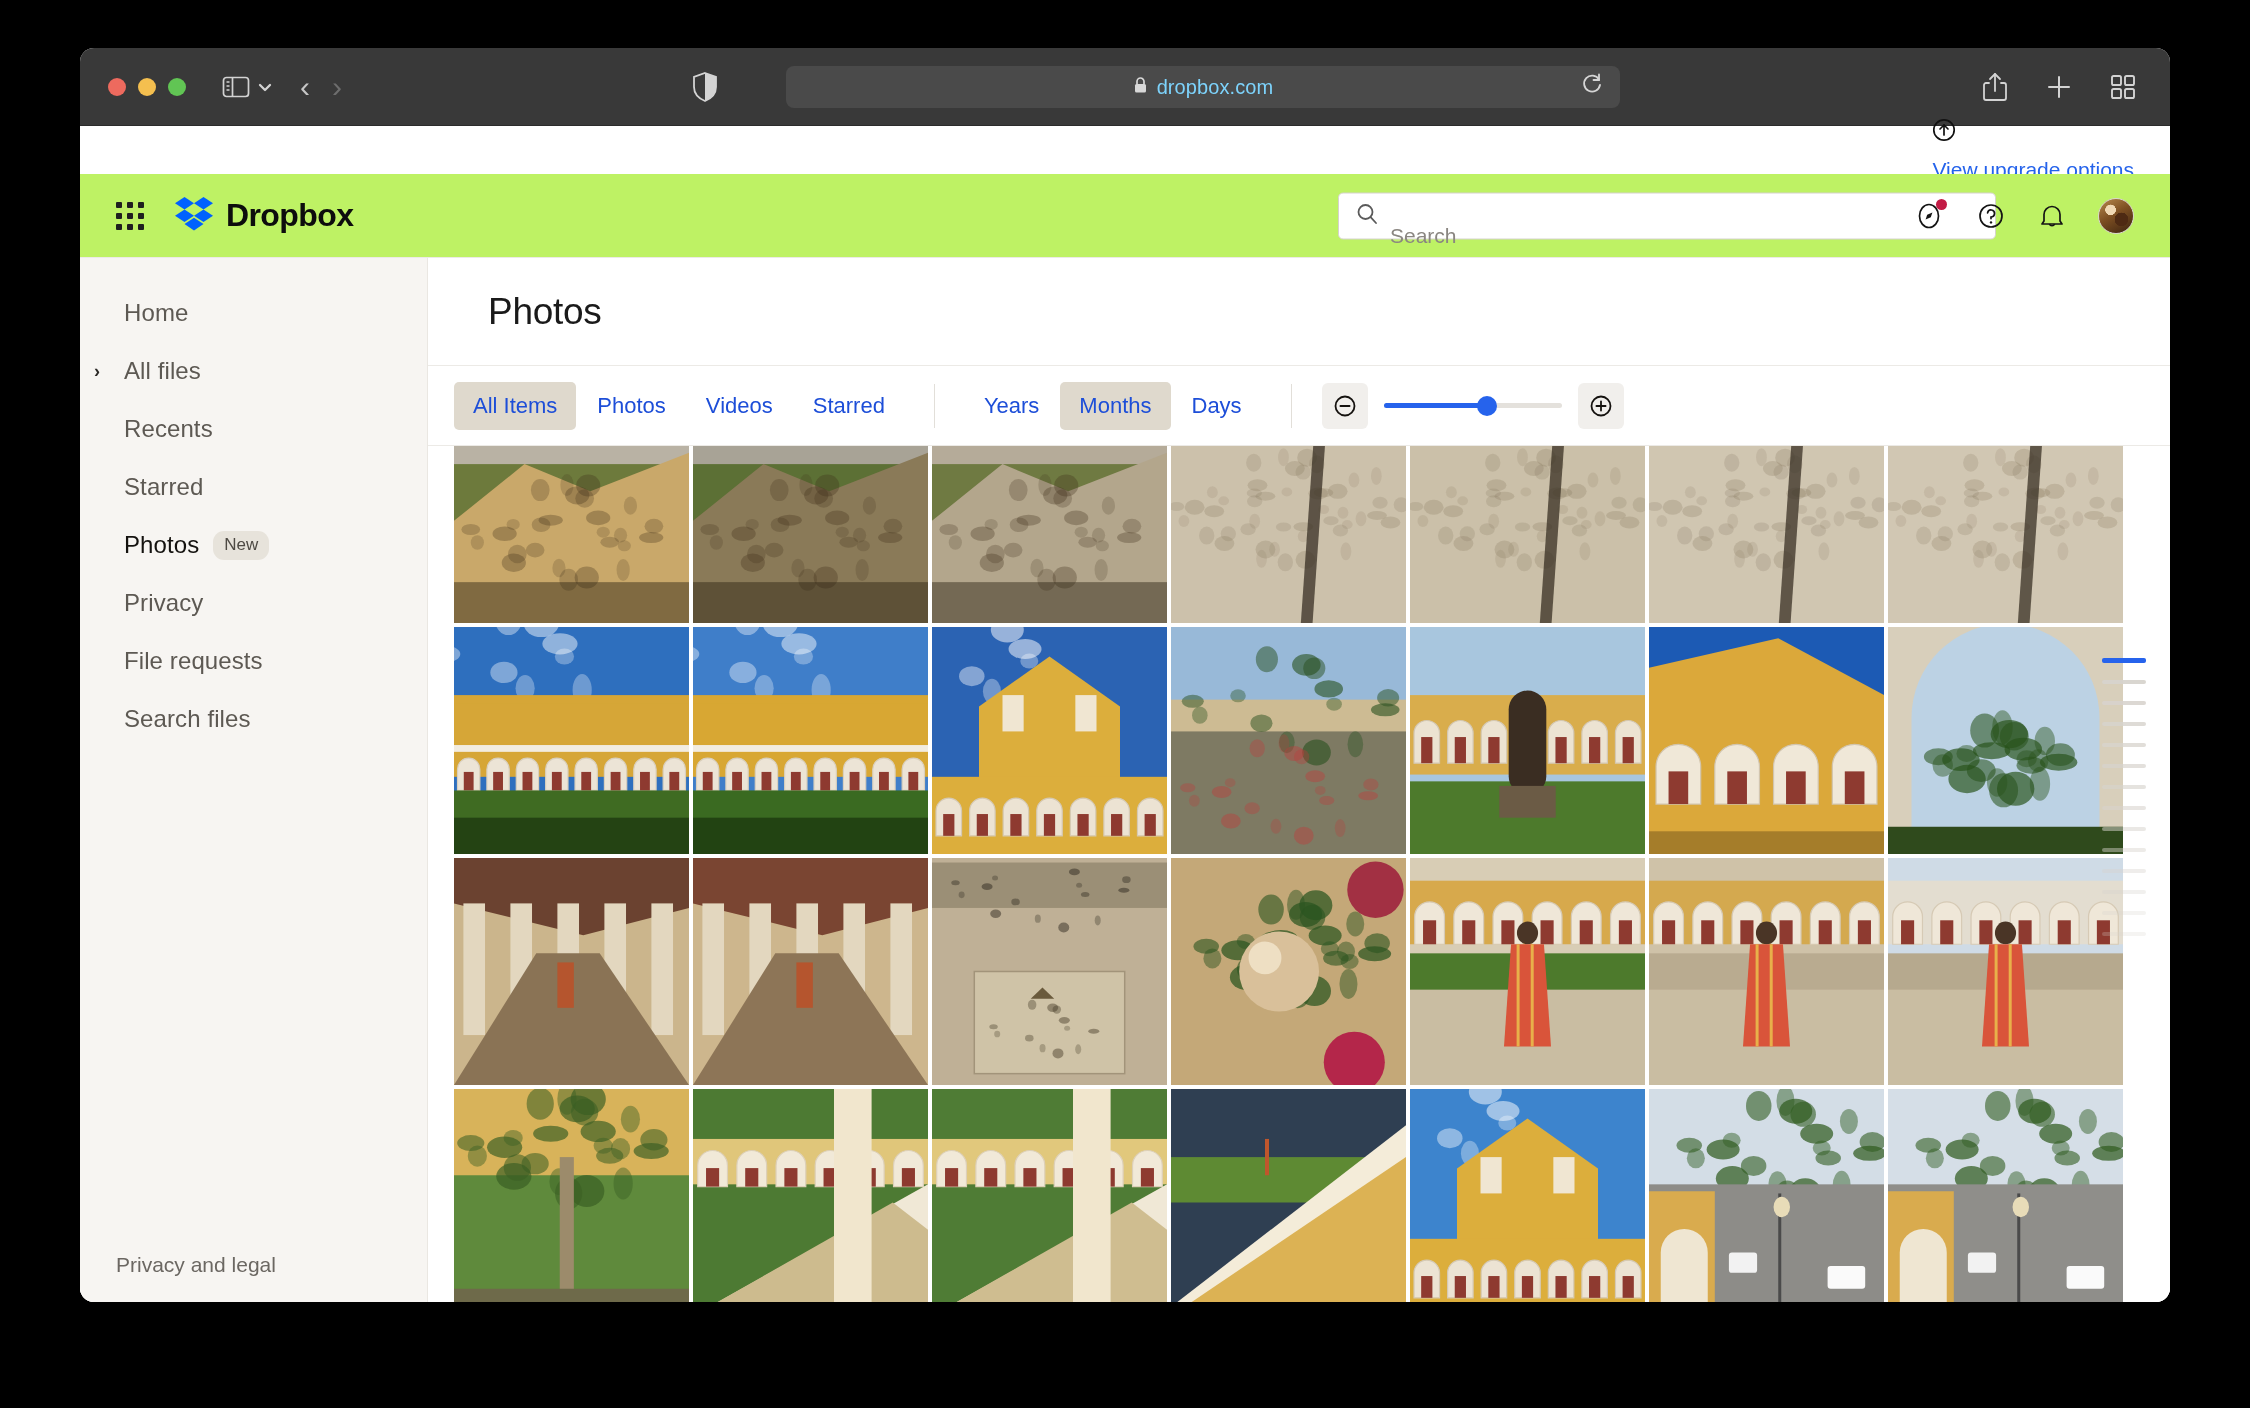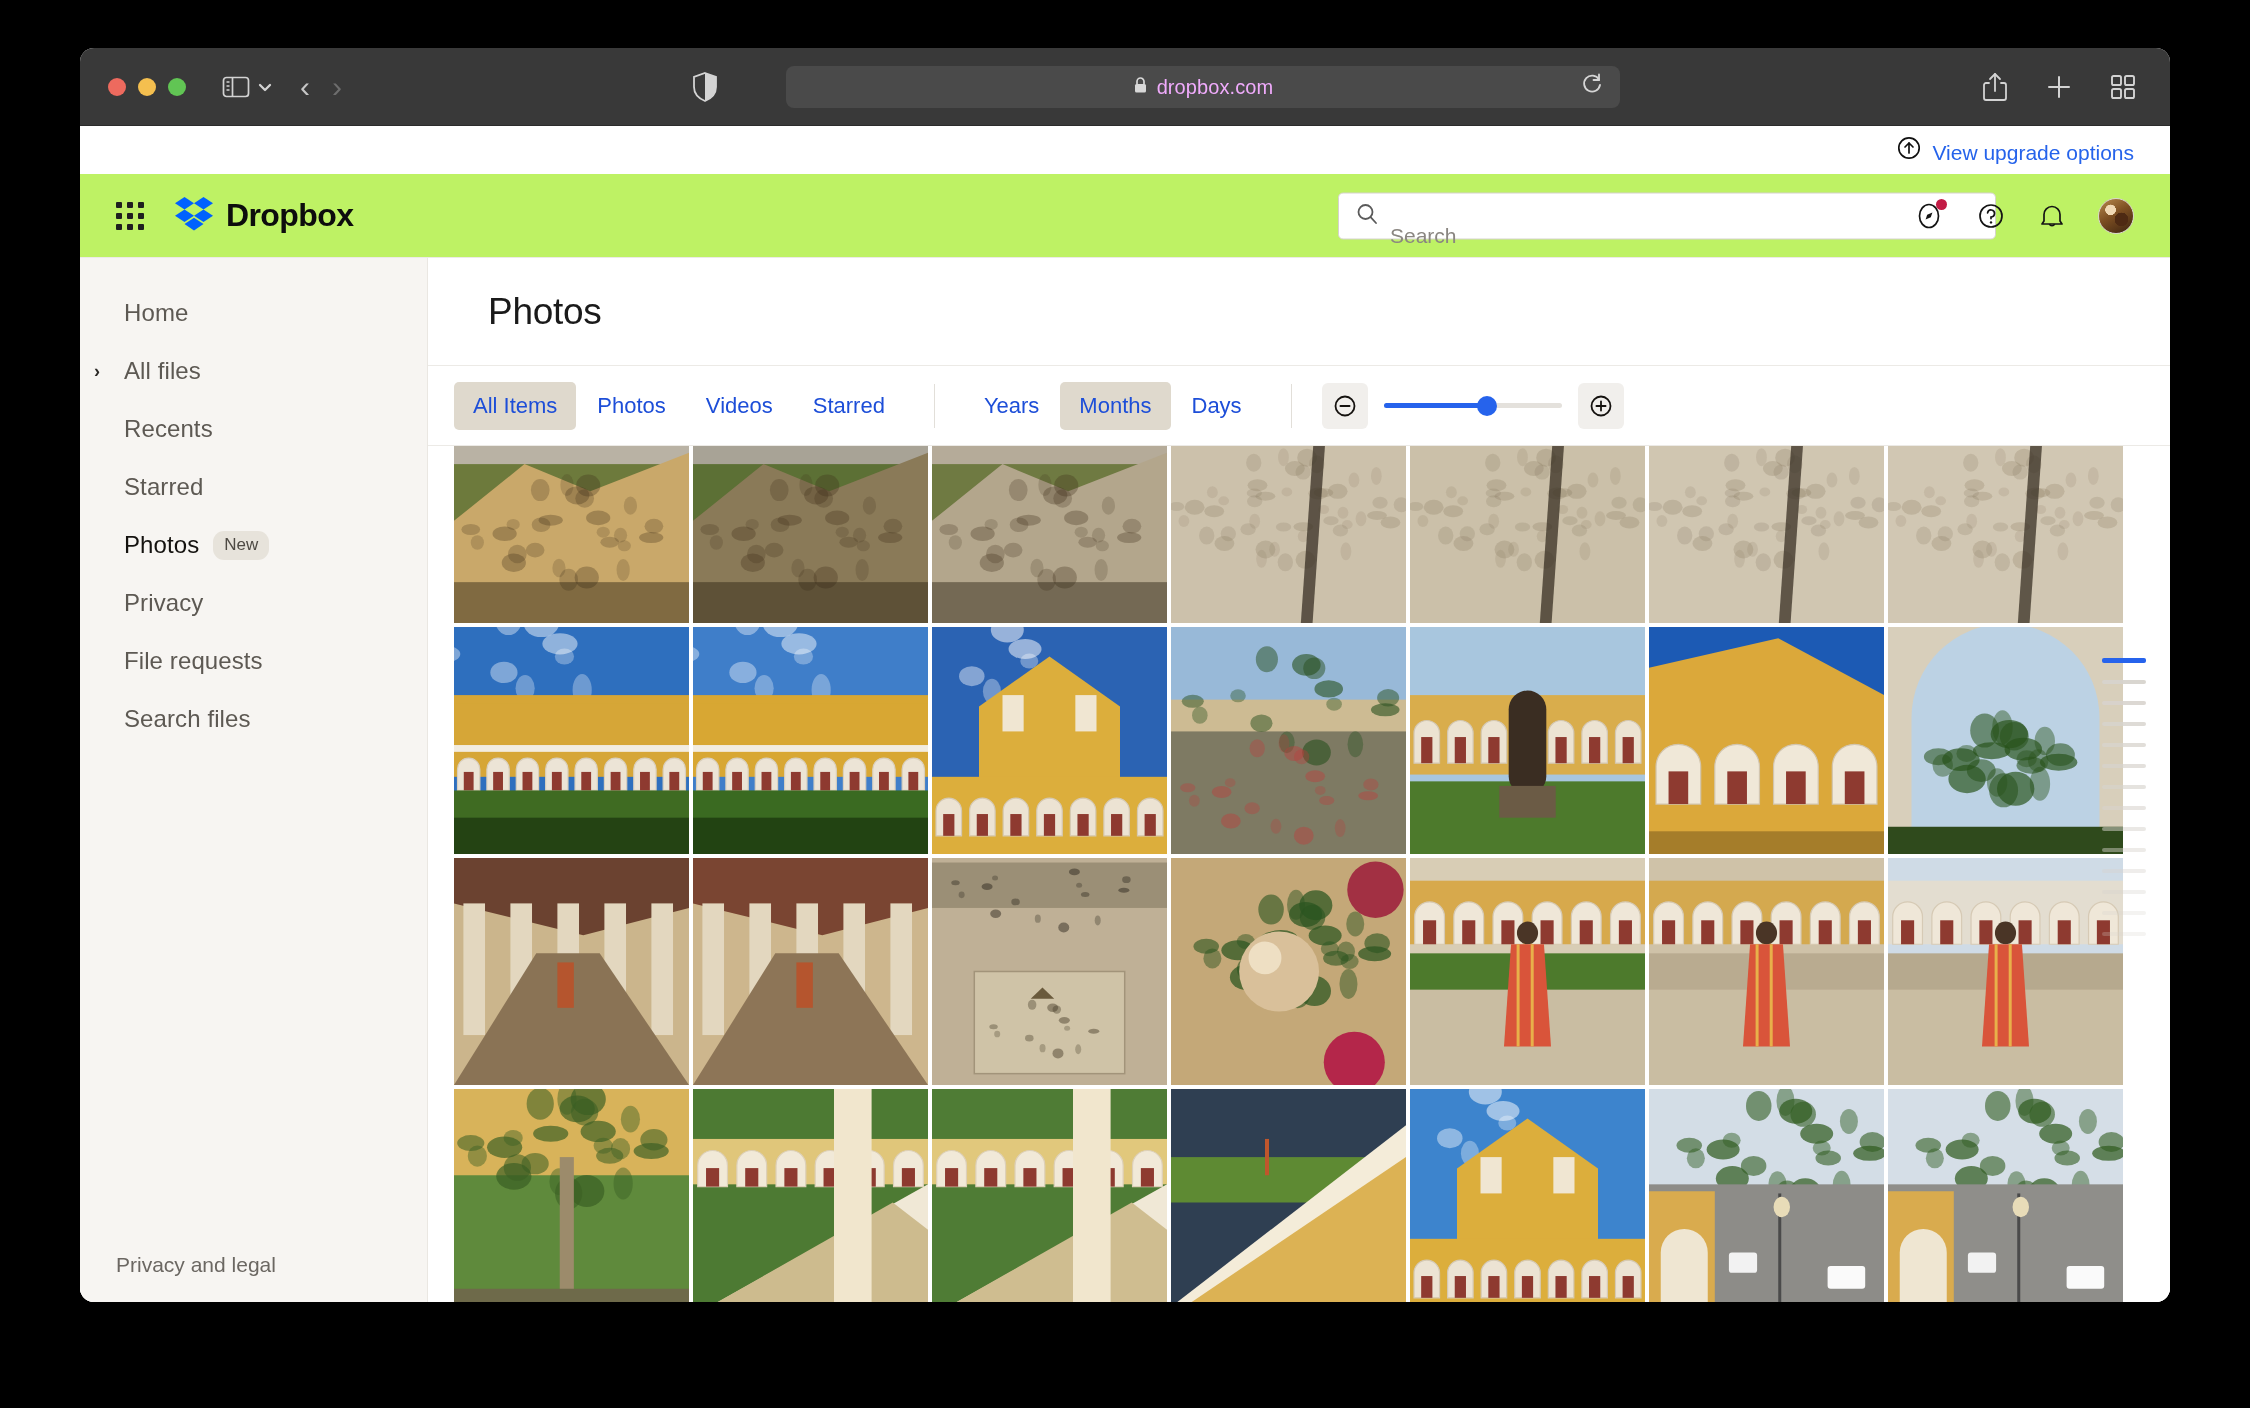--- a/index.html
+++ b/index.html
@@ -47,21 +47,21 @@
   #shield-icon-wrap { margin-left: 350px; }
 
   #url-bar {
     position: absolute; left: 706px; top: 18px;
     width: 834px; height: 42px;
     background: #4a4a4a;
     border-radius: 8px;
     display: flex; align-items: center; justify-content: center;
   }
   #url-text {
-    color: #f0abfc; font-size: 20px; letter-spacing: .1px;
+    color: #7dd3fc; font-size: 20px; letter-spacing: .1px;
   }
   #lock-icon { margin-right: 9px; display: inline-flex; }
   #reload-button {
     position: absolute; right: 16px; top: 50%; transform: translateY(-50%);
     color: #d5d5d5;
   }
   #chrome-right {
     position: absolute; right: 34px; top: 50%; transform: translateY(-50%);
     display: flex; align-items: center; gap: 38px;
   }
@@ -69,22 +69,22 @@
   
   #app { position: relative; height: 1176px; background: #fff; }
 
   #upgrade-row {
     height: 48px;
     display: flex; align-items: center; justify-content: flex-end;
     padding-right: 36px;
     background: #fff;
   }
   #upgrade-link {
-    display: flex; align-items: flex-end; gap: 11px;
-    color: #2563eb; font-size: 21px; cursor: pointer;
+    display: flex; align-items: flex-start; gap: 11px;
+    color: #2563eb; font-size: 21px; cursor: pointer; flex-direction: column;
   }
 
   #app-header {
     position: relative;
     height: 84px;
     display: flex; align-items: center;
     background: #bef264;
     border-bottom: 1px solid #eceae6;
   }
   #grid-apps-icon {

